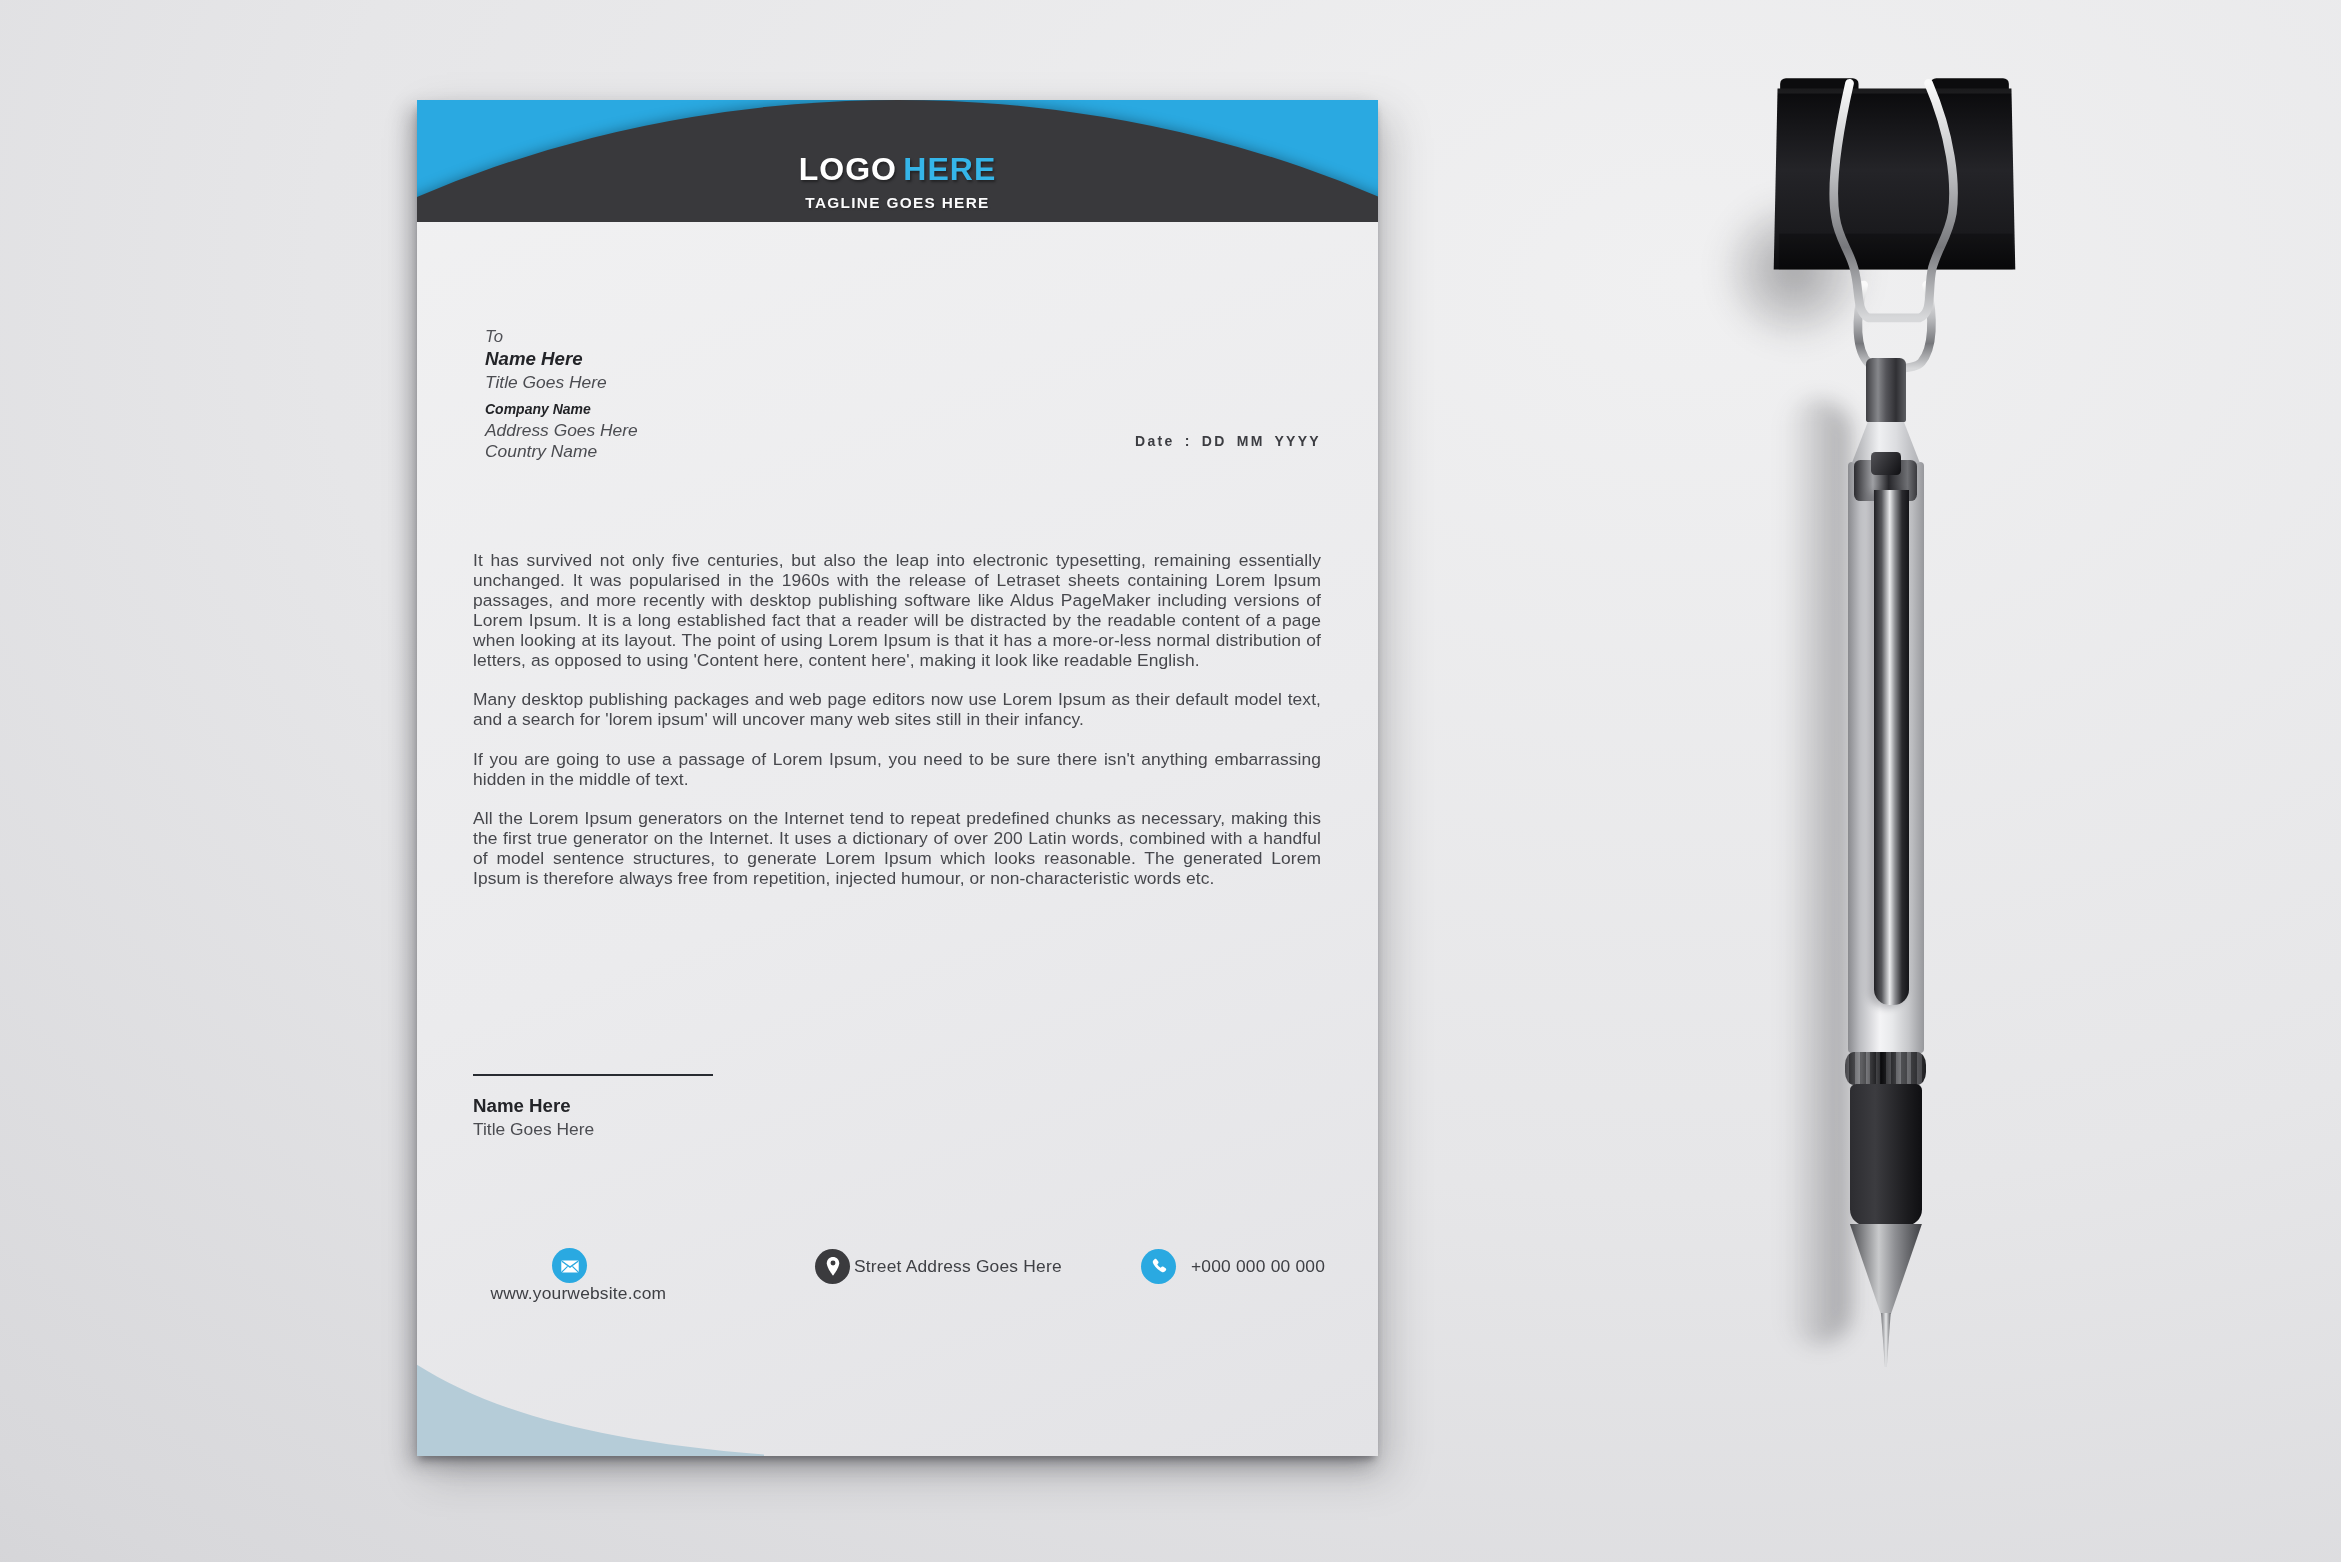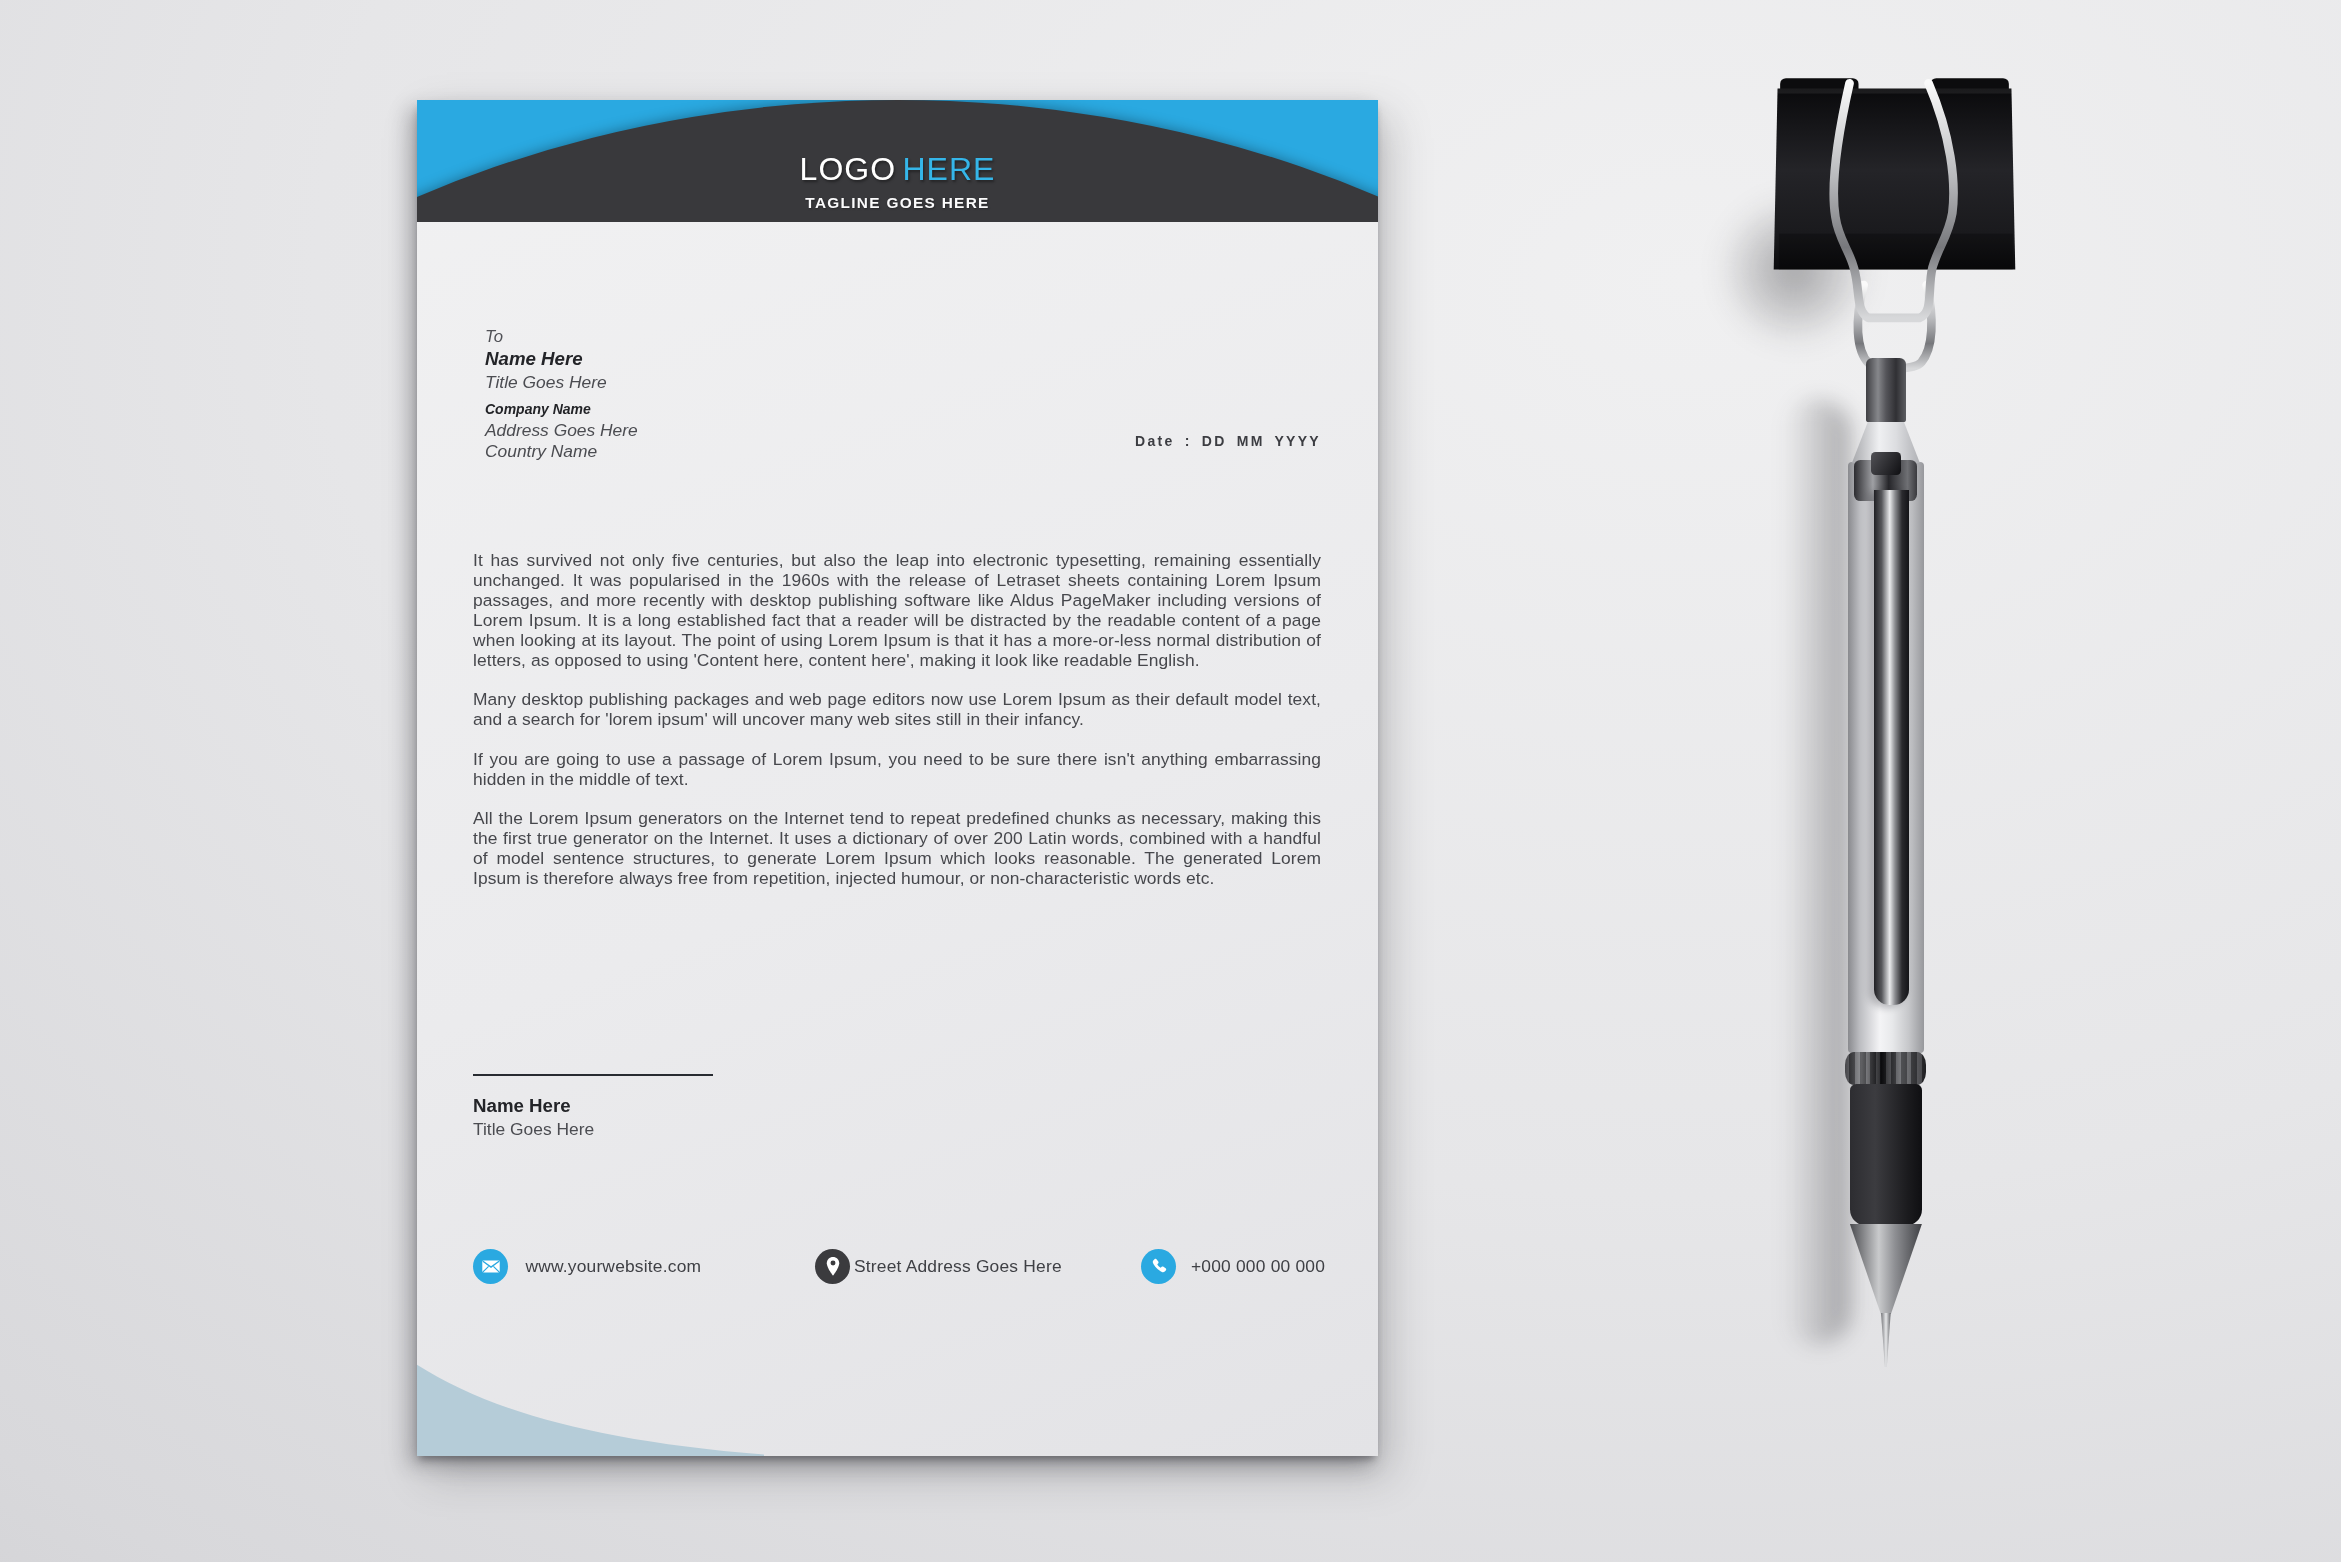--- a/index.html
+++ b/index.html
@@ -24,21 +24,21 @@
     position:absolute; top:0; left:0; width:100%; height:122px;
     background:#2aa9e1; overflow:hidden;
   }
   .header-arc {
     position:absolute; top:0; left:50%; transform:translateX(-50%);
     width:2110px; height:1763px; border-radius:50%;
     background:#39393c;
     box-shadow: 0 0 14px rgba(0,0,0,0.38);
   }
   .logo-block { position:absolute; top:0; left:0; width:100%; text-align:center; padding-top:53px; }
-  .logo-line { font-size:32px; font-weight:400; letter-spacing:1px; line-height:33px;
+  .logo-line { font-size:32px; font-weight:700; letter-spacing:1px; line-height:33px;
                text-shadow: 1.3px 1.9px 2.6px rgba(0,0,0,0.40); }
   .logo-w1 { color:#ffffff; }
   .logo-w2 { color:#35b6e9; margin-left:6.4px; }
   .tagline  { margin-top:7.7px; font-size:15.4px; font-weight:700; letter-spacing:1.3px;
               color:#fbfbfc; line-height:18px; text-shadow: 0.6px 1.3px 1.9px rgba(0,0,0,0.35); }
 
   
   .recipient { position:absolute; left:68px; top:226px;font-style:italic; }
   .r-to      { font-size:16.7px; line-height:22px; color:#505156; }
   .r-name    { font-size:18.7px; line-height:22.5px; font-weight:700; color:#232428; }
@@ -55,21 +55,21 @@
   .body-text p { margin:0 0 19.3px 0; font-size:17.4px; line-height:20px; text-align:justify;
                  color:#46474c; letter-spacing:0.1px; }
 
   
   .sig-line  { position:absolute; left:56px; top:974px; width:240px; height:1.9px; background:#282b31; }
   .sig-name  { position:absolute; left:56px; top:995px; font-size:18.7px; font-weight:700; color:#232428; }
   .sig-title { position:absolute; left:56px; top:1019px; font-size:17.4px; color:#4b4c51; }
 
   
   .f-item { position:absolute; top:1148px; display:flex; align-items:center; height:36px; }
-  .f-item.f1 { left:56px; }
+  .f-item.f1 { left:56px;flex-direction:column; }
   .f-item.f2 { left:398px; }
   .f-item.f3 { left:724px; }
   .f-circle { width:35px; height:35px; border-radius:50%; flex:0 0 auto;
               display:flex; align-items:center; justify-content:center; }
   .f-circle.blue { background:#2aa9e1; }
   .f-circle.dark { background:#3b3b3e; }
   .f-circle svg { width:22px; height:22px; overflow:visible; }
   .f-text { font-size:17.4px; color:#3f4045; letter-spacing:0.2px; }
   .f1 .f-text { margin-left:17.4px; }
   .f2 .f-text { margin-left:4px; }

